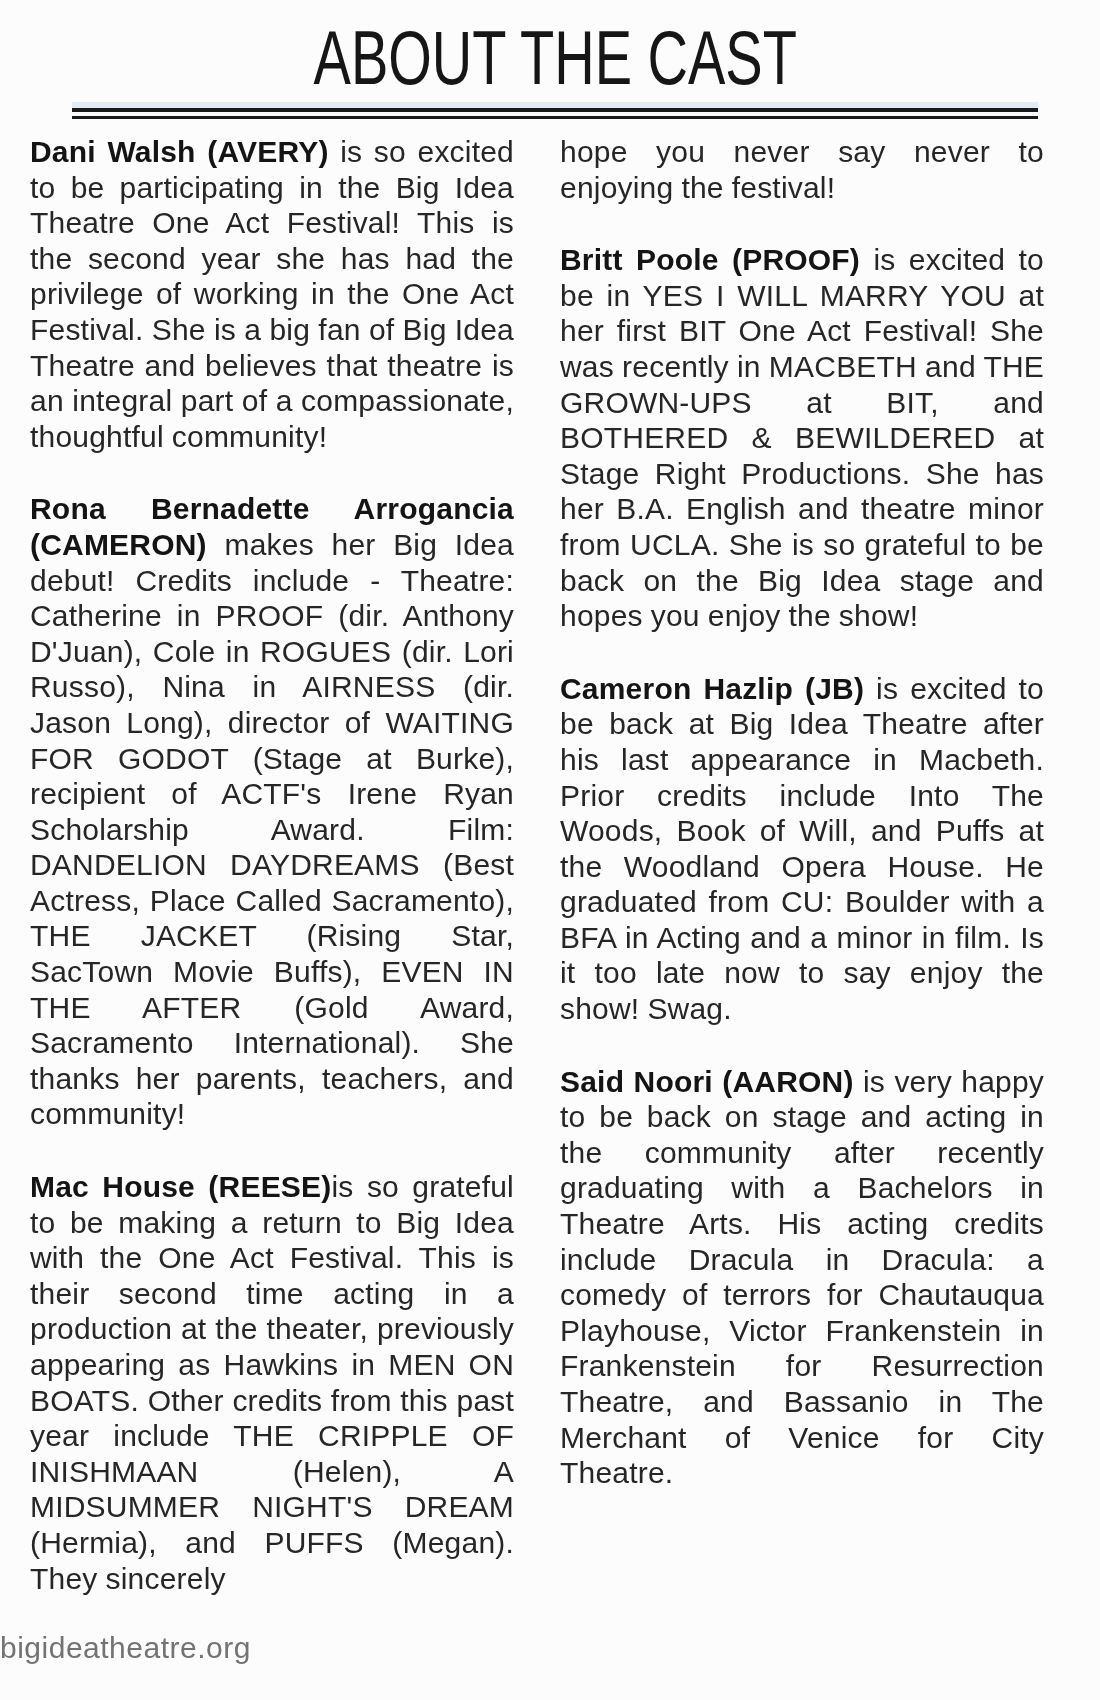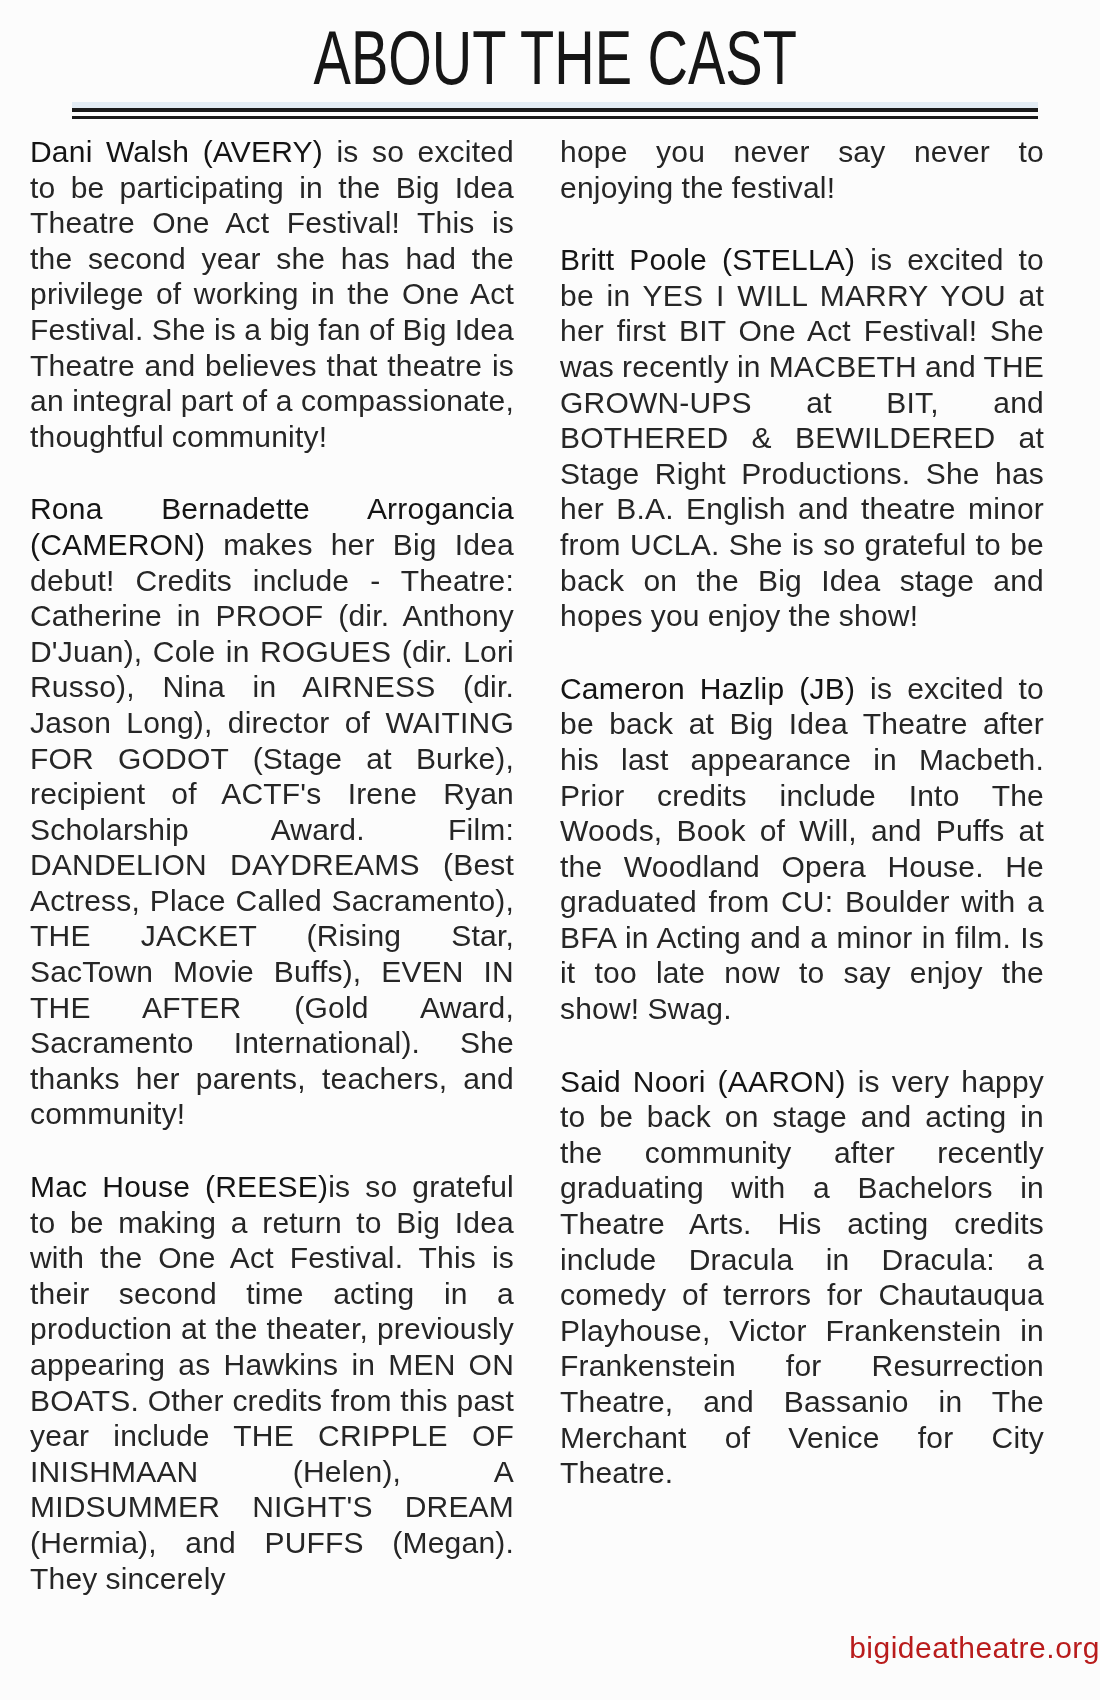--- a/index.html
+++ b/index.html
@@ -61,32 +61,32 @@
     text-align: justify;
     hyphens: auto;
     -webkit-hyphens: auto;
     word-spacing: -0.5px;
     letter-spacing: 0.2px;
   }
   .bio {
     margin: 0 0 37px 0;
   }
   .bio b {
-    font-weight: 400;
+    font-weight: 700;
     color: #141414;
   }
   .footer-url {
     position: absolute;
     left: 0;
     right: 0;
     top: 1630px;
-    text-align: right;
+    text-align: left;
     font-size: 30px;
     line-height: 36px;
-    color: #b91c1c;
+    color: #737373;
     letter-spacing: 0.5px;
   }
 </style>
 </head>
 <body>
 
 <div class="page">
 
   <header class="header">
     <h1 class="page-title"><span class="squeeze">ABOUT THE CAST</span></h1>
@@ -97,21 +97,21 @@
   <main class="columns">
 
     <section class="col">
       <p class="bio"><b>Dani Walsh (AVERY)</b><span> is so excited to be participating in the Big Idea Theatre One Act Festival! This is the second year she has had the privilege of working in the One Act Festival. She is a big fan of Big Idea Theatre and believes that theatre is an integral part of a compassionate, thoughtful community!</span></p>
       <p class="bio"><b>Rona Bernadette Arrogancia (CAMERON)</b><span> makes her Big Idea debut! Credits include - Theatre: Catherine in PROOF (dir. Anthony D'Juan), Cole in ROGUES (dir. Lori Russo), Nina in AIRNESS (dir. Jason Long), director of WAITING FOR GODOT (Stage at Burke), recipient of ACTF's Irene Ryan Scholarship Award. Film: DANDELION DAYDREAMS (Best Actress, Place Called Sacramento), THE JACKET (Rising Star, SacTown Movie Buffs), EVEN IN THE AFTER (Gold Award, Sacramento International). She thanks her parents, teachers, and community!</span></p>
       <p class="bio"><b>Mac House (REESE)</b><span>is so grateful to be making a return to Big Idea with the One Act Festival. This is their second time acting in a production at the theater, previously appearing as Hawkins in MEN ON BOATS. Other credits from this past year include THE CRIPPLE OF INISHMAAN (Helen), A MIDSUMMER NIGHT'S DREAM (Hermia), and PUFFS (Megan). They sincerely</span></p>
     </section>
 
     <section class="col">
       <p class="bio">hope you never say never to enjoying the festival!</p>
-      <p class="bio"><b>Britt Poole (STELLA)</b><span> is excited to be in YES I WILL MARRY YOU at her first BIT One Act Festival! She was recently in MACBETH and THE GROWN-UPS at BIT, and BOTHERED &amp; BEWILDERED at Stage Right Productions. She has her B.A. English and theatre minor from UCLA. She is so grateful to be back on the Big Idea stage and hopes you enjoy the show!</span></p>
+      <p class="bio"><b>Britt Poole (PROOF)</b><span> is excited to be in YES I WILL MARRY YOU at her first BIT One Act Festival! She was recently in MACBETH and THE GROWN-UPS at BIT, and BOTHERED &amp; BEWILDERED at Stage Right Productions. She has her B.A. English and theatre minor from UCLA. She is so grateful to be back on the Big Idea stage and hopes you enjoy the show!</span></p>
       <p class="bio"><b>Cameron Hazlip (JB)</b><span> is excited to be back at Big Idea Theatre after his last appearance in Macbeth. Prior credits include Into The Woods, Book of Will, and Puffs at the Woodland Opera House. He graduated from CU: Boulder with a BFA in Acting and a minor in film. Is it too late now to say enjoy the show! Swag.</span></p>
       <p class="bio"><b>Said Noori (AARON)</b><span> is very happy to be back on stage and acting in the community after recently graduating with a Bachelors in Theatre Arts. His acting credits include Dracula in Dracula: a comedy of terrors for Chautauqua Playhouse, Victor Frankenstein in Frankenstein for Resurrection Theatre, and Bassanio in The Merchant of Venice for City Theatre.</span></p>
     </section>
 
   </main>
 
   <div class="footer-url">bigideatheatre.org</div>
 
 </div>
 

